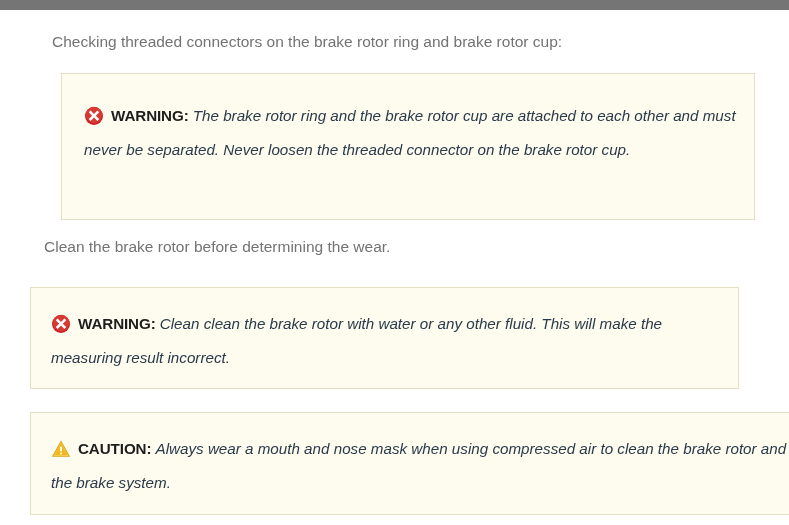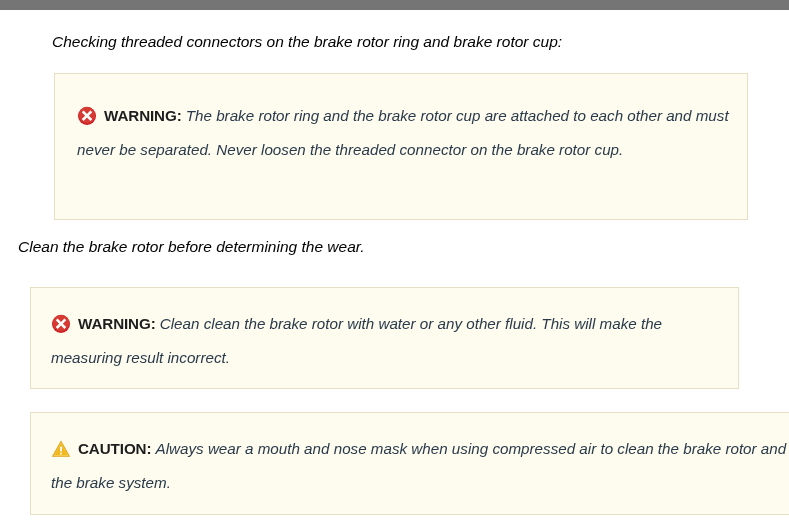--- a/index.html
+++ b/index.html
@@ -28,38 +28,37 @@
     position: absolute;
     left: 0;
     top: 10px;
     width: 789px;
     height: 515px;
   }
 
   
   .para {
     position: absolute;
-    color: #000000;
+    color: #737373;
     font-size: 15.5px;
     line-height: 22px;
     font-family: "Liberation Sans", sans-serif;
     white-space: nowrap;
-    font-style: italic;
   }
   .para-1 { left: 52px; top: 21px; }
-  .para-2 { left: 18px; top: 226px; }
+  .para-2 { left: 44px; top: 226px; }
 
   
   .note-box {
     position: absolute;
     background: #fdfcef;
     border: 1px solid #e6dfc4;
     box-sizing: border-box;
   }
-  .note-box-1 { left: 54px; top: 63px;  width: 694px; height: 147px; padding-left: 12px; }
+  .note-box-1 { left: 61px; top: 63px;  width: 694px; height: 147px; padding-left: 12px; }
   .note-box-2 { left: 30px; top: 277px; width: 709px; height: 102px; }
   .note-box-3 { left: 30px; top: 402px; width: 776px; height: 103px; }
 
   .note-body {
     position: absolute;
     left: 22px;
     right: 18px;
     top: 25px;
     color: #2b3a4a;
     font-size: 15.2px;

